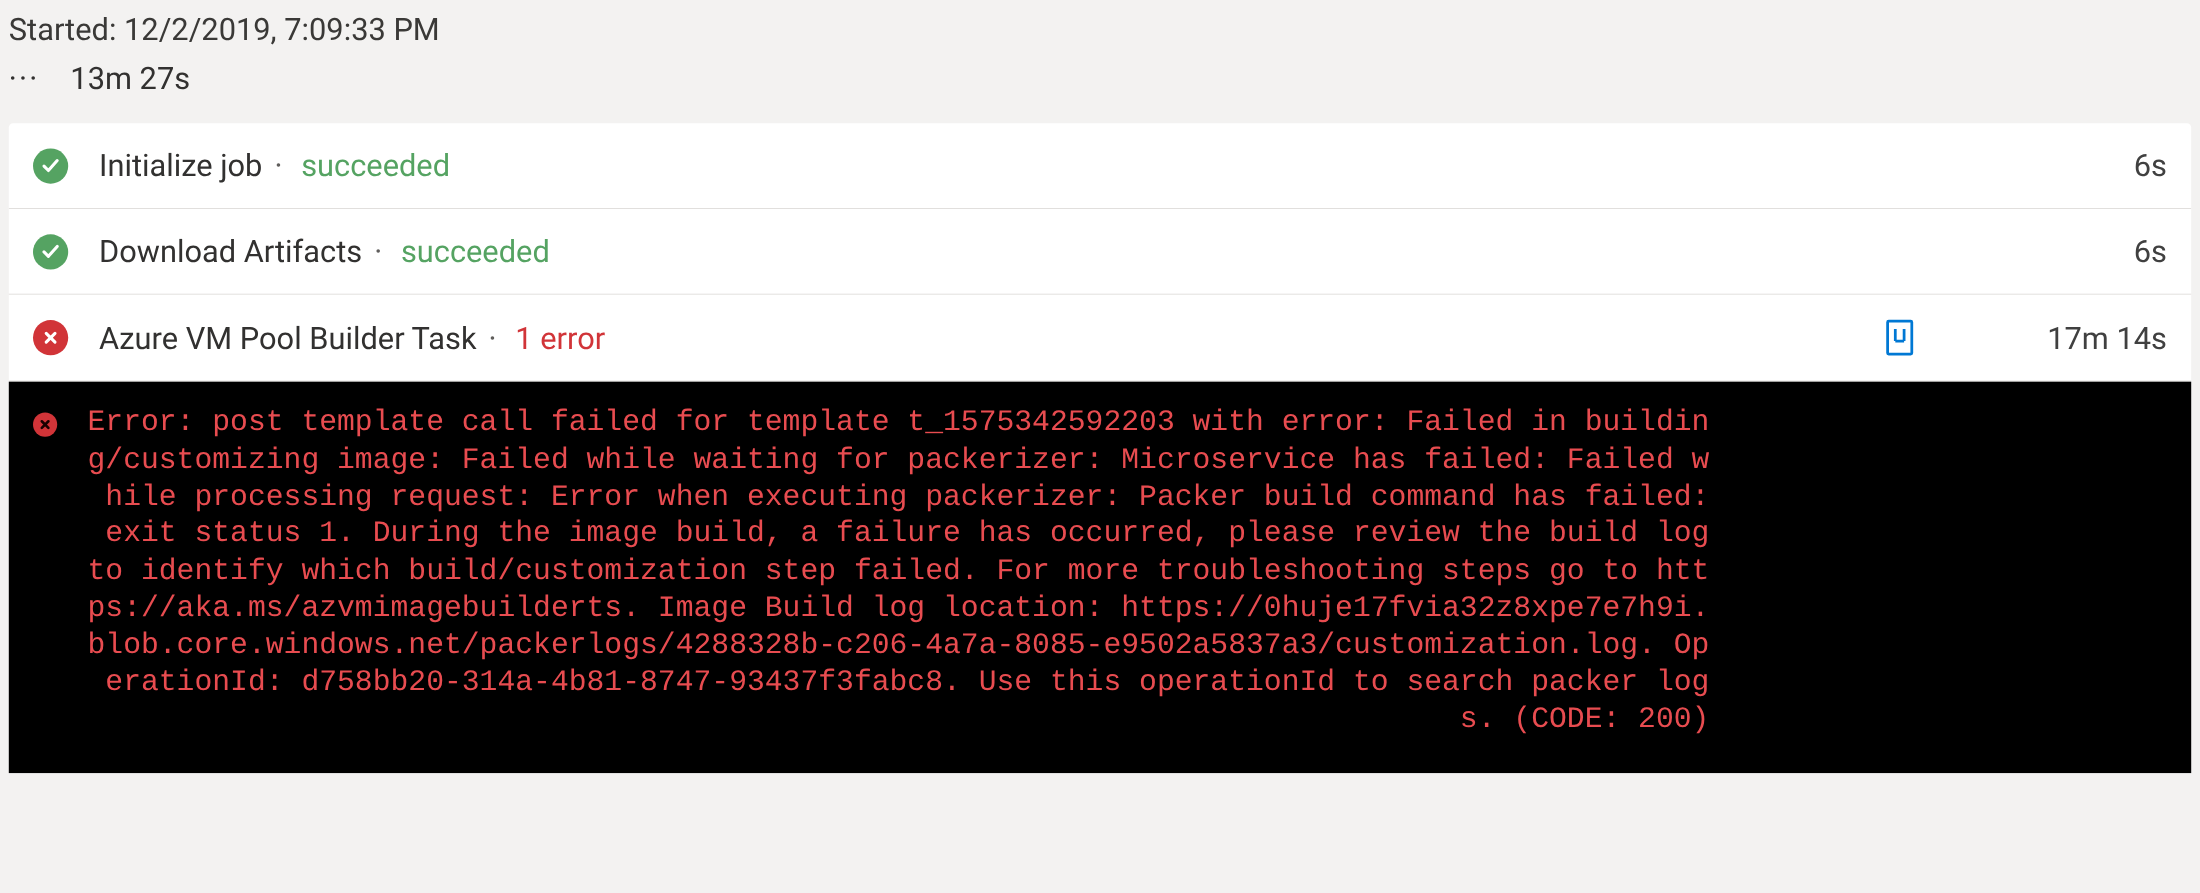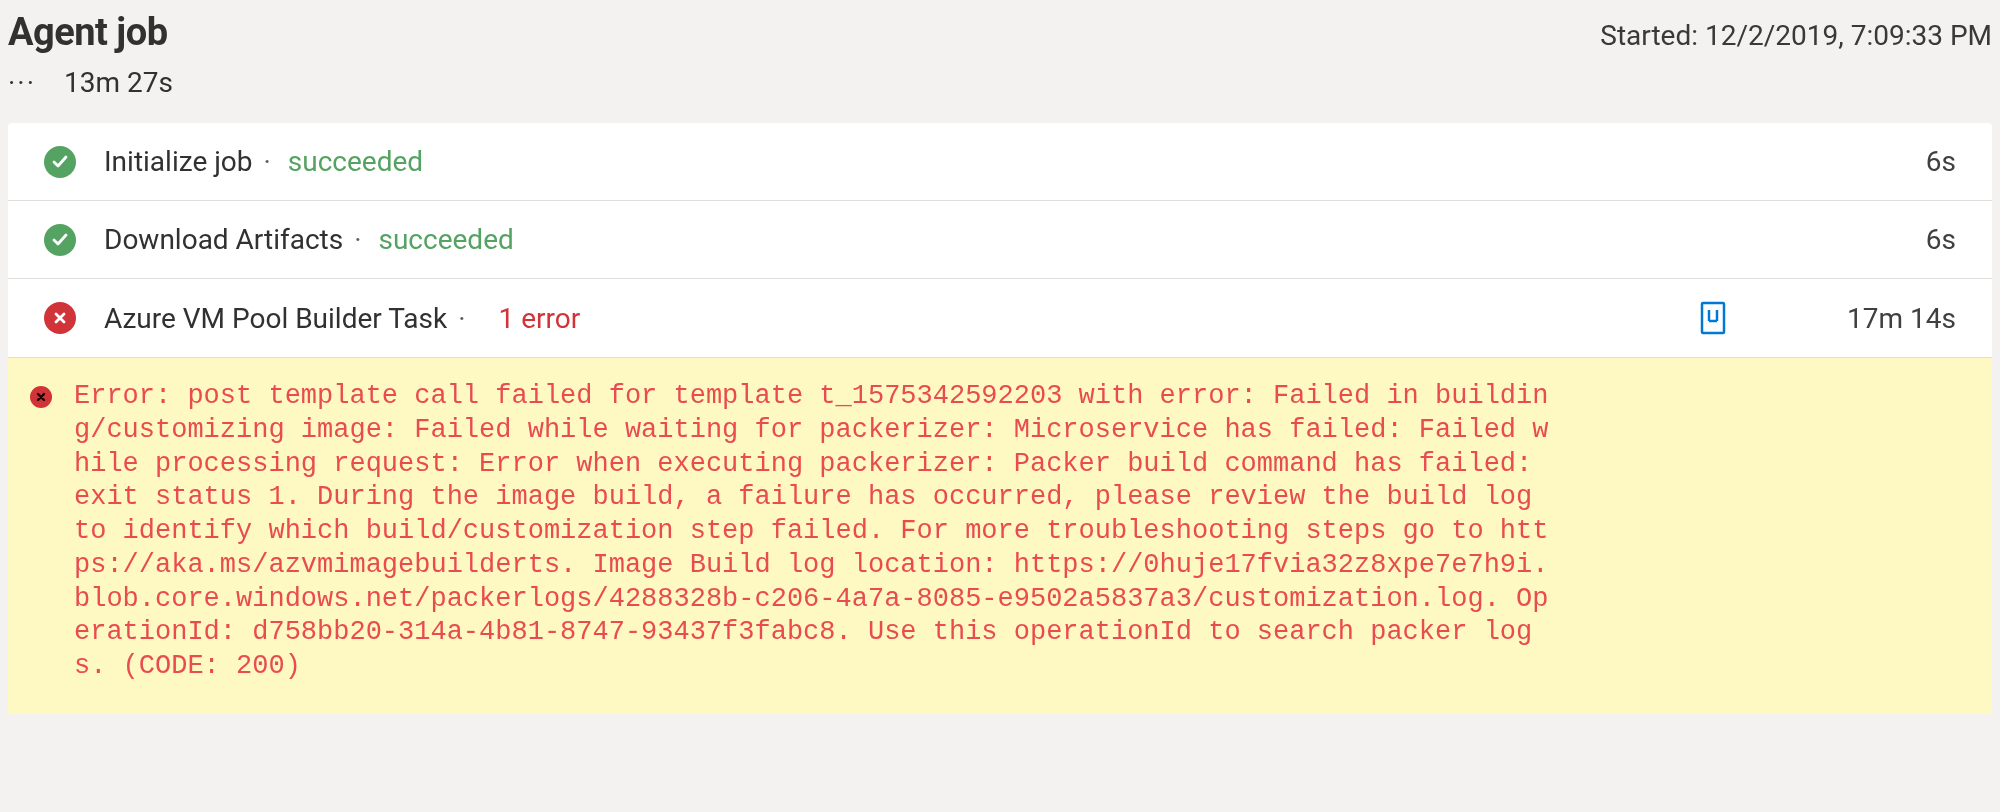--- a/index.html
+++ b/index.html
@@ -60,21 +60,21 @@
       letter-spacing: 2px;
     }
     .steps {
       background: transparent;
       padding: 0 8px;
     }
     .step {
       display: flex;
       align-items: center;
       background: #ffffff;
-      padding: 22px 36px;
+      padding: 22px 22px;
       border-bottom: 1px solid #e1dfdd;
     }
     .step:first-child {
       border-top-left-radius: 4px;
       border-top-right-radius: 4px;
     }
     .icon-circle {
       width: 32px;
       height: 32px;
       border-radius: 50%;
@@ -96,41 +96,42 @@
       margin-left: 28px;
       font-size: 28px;
       color: #323130;
     }
     .status-succeeded {
       color: #55a362;
       margin-left: 6px;
     }
     .status-error {
       color: #d13438;
-      margin-left: 22px;
+      margin-left: 6px;
       text-align: right;
     }
     .step-right {
       margin-left: auto;
       display: flex;
       align-items: center;
       gap: 120px;
       font-size: 28px;
       color: #404040;
     }
     .log-icon svg {
       display: block;
     }
     .error-panel {
-      background: #fef9c3;
+      background: #000000;
       margin: 0 8px;
       padding: 22px 22px 30px 22px;
       display: flex;
       align-items: flex-start;
       gap: 22px;
+      text-align: right;
     }
     .error-icon-sm {
       width: 22px;
       height: 22px;
       border-radius: 50%;
       background: #d13438;
       display: flex;
       align-items: center;
       justify-content: center;
       flex-shrink: 0;
@@ -147,21 +148,20 @@
       white-space: pre-wrap;
       word-break: break-all;
       max-width: 1480px;
     }
   </style>
 </head>
 <body>
 
 <div class="header">
   <div class="header-top">
-    <div class="title">Agent job</div>
     <div class="started">
       <span>Started:</span>
       <span>12/2/2019, 7:09:33 PM</span>
     </div>
   </div>
   <div class="header-bottom">
     <div class="duration-wrap">
       <span class="more-dots">···</span>
       <span>13m 27s</span>
     </div>

